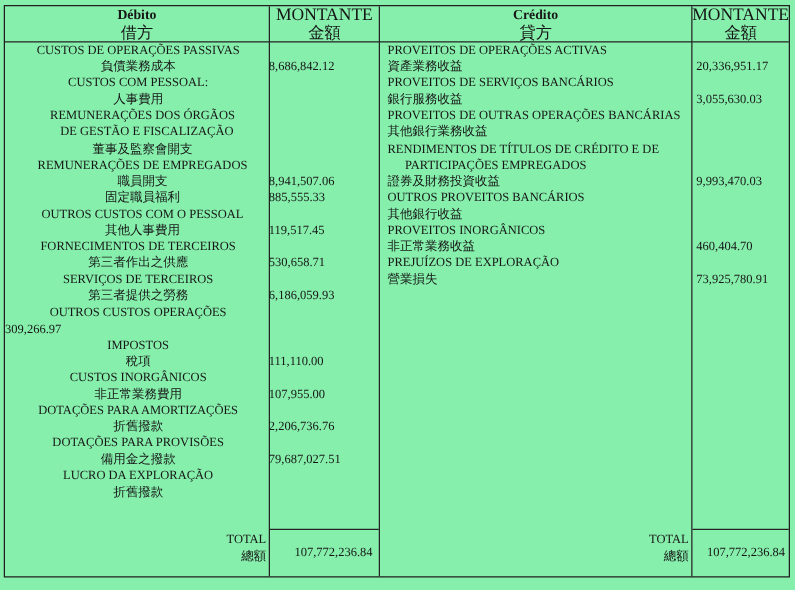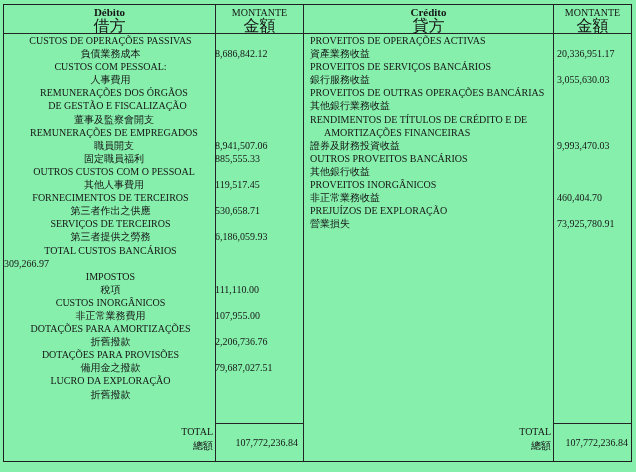--- a/index.html
+++ b/index.html
@@ -21,22 +21,22 @@
   .vline.v2{left:299px;}
   .vline.v3{left:549px;}
   .header-sep{position:absolute;left:0;right:0;top:28px;height:1px;background:#242424;}
 
   .hdr-cell{
     position:absolute;top:0;height:28px;
     display:flex;flex-direction:column;align-items:center;justify-content:center;
     text-align:center;
   }
   .hdr-pt{font-size:11px;font-weight:bold;line-height:13px;}
-  .hdr-zh{font-size:16px;line-height:13px;}
-  .hdr-amt-pt{font-size:10px;font-weight:normal;line-height:13px;}
+  .hdr-zh{font-size:13px;line-height:13px;}
+  .hdr-amt-pt{font-size:14px;font-weight:normal;line-height:13px;}
 
   .body-col{position:absolute;top:29px;}
   .body-col.left{left:0;width:299px;}
   .body-col.right{left:284px;width:327px;margin-left:20px;}
 
   .row{display:flex;height:13.1px;line-height:13.2px;font-size:10px;white-space:nowrap;}
   .cell-label{box-sizing:border-box;overflow:visible;padding-left:2px;}
   .left .cell-label{width:211px;text-align:center;}
   .right .cell-label{width:249px;}
   .cell-label.indent1{padding-left:9px;}
@@ -147,21 +147,21 @@
         </div>
         <div class="row">
           <div class="cell-label">SERVIÇOS DE TERCEIROS</div>
           <div class="cell-amount"></div>
         </div>
         <div class="row">
           <div class="cell-label">第三者提供之勞務</div>
           <div class="cell-amount">6,186,059.93</div>
         </div>
         <div class="row">
-          <div class="cell-label">TOTAL CUSTOS BANCÁRIOS</div>
+          <div class="cell-label">OUTROS CUSTOS OPERAÇÕES</div>
           <div class="cell-amount"></div>
         </div>
         <div class="row">
           <div class="cell-amount">309,266.97</div>
         </div>
         <div class="row">
           <div class="cell-label">IMPOSTOS</div>
           <div class="cell-amount"></div>
         </div>
         <div class="row">
@@ -224,21 +224,21 @@
         </div>
         <div class="row">
           <div class="cell-label">其他銀行業務收益</div>
           <div class="cell-amount"></div>
         </div>
         <div class="row">
           <div class="cell-label">RENDIMENTOS DE TÍTULOS DE CRÉDITO E DE</div>
           <div class="cell-amount"></div>
         </div>
         <div class="row">
-          <div class="cell-label indent2">AMORTIZAÇÕES FINANCEIRAS</div>
+          <div class="cell-label indent2">PARTICIPAÇÕES EMPREGADOS</div>
           <div class="cell-amount"></div>
         </div>
         <div class="row">
           <div class="cell-label">證券及財務投資收益</div>
           <div class="cell-amount">9,993,470.03</div>
         </div>
         <div class="row">
           <div class="cell-label">OUTROS PROVEITOS BANCÁRIOS</div>
           <div class="cell-amount"></div>
         </div>

